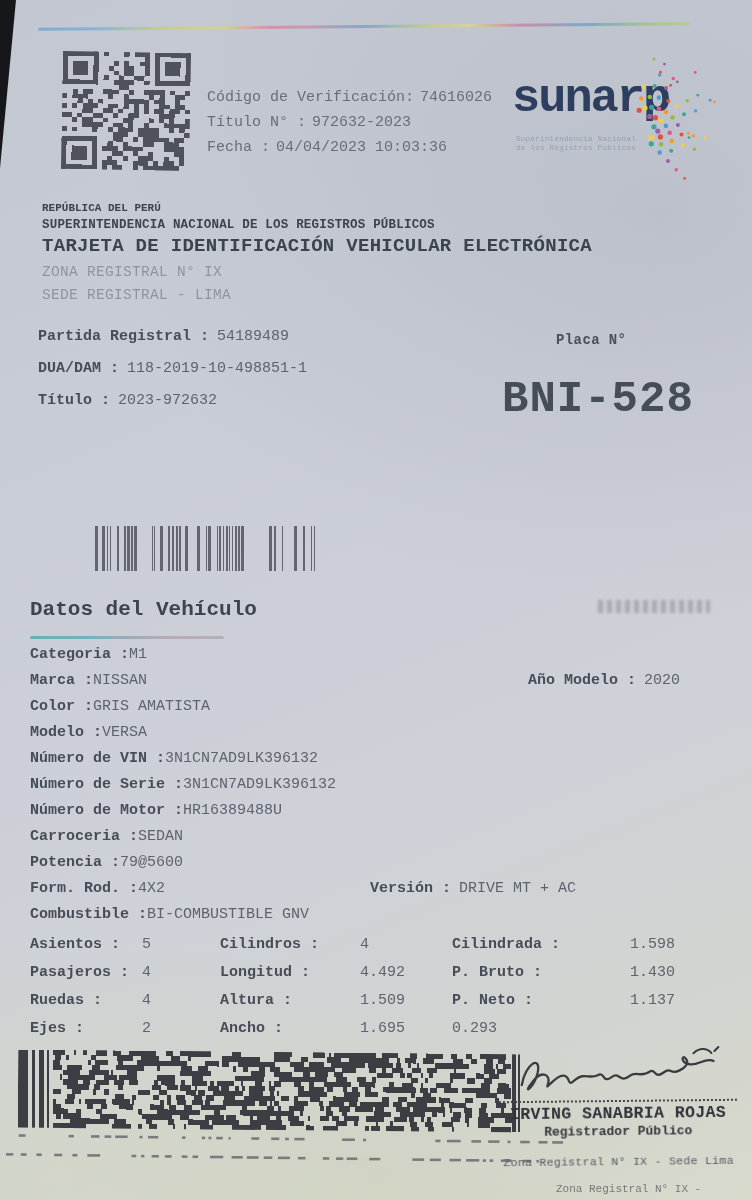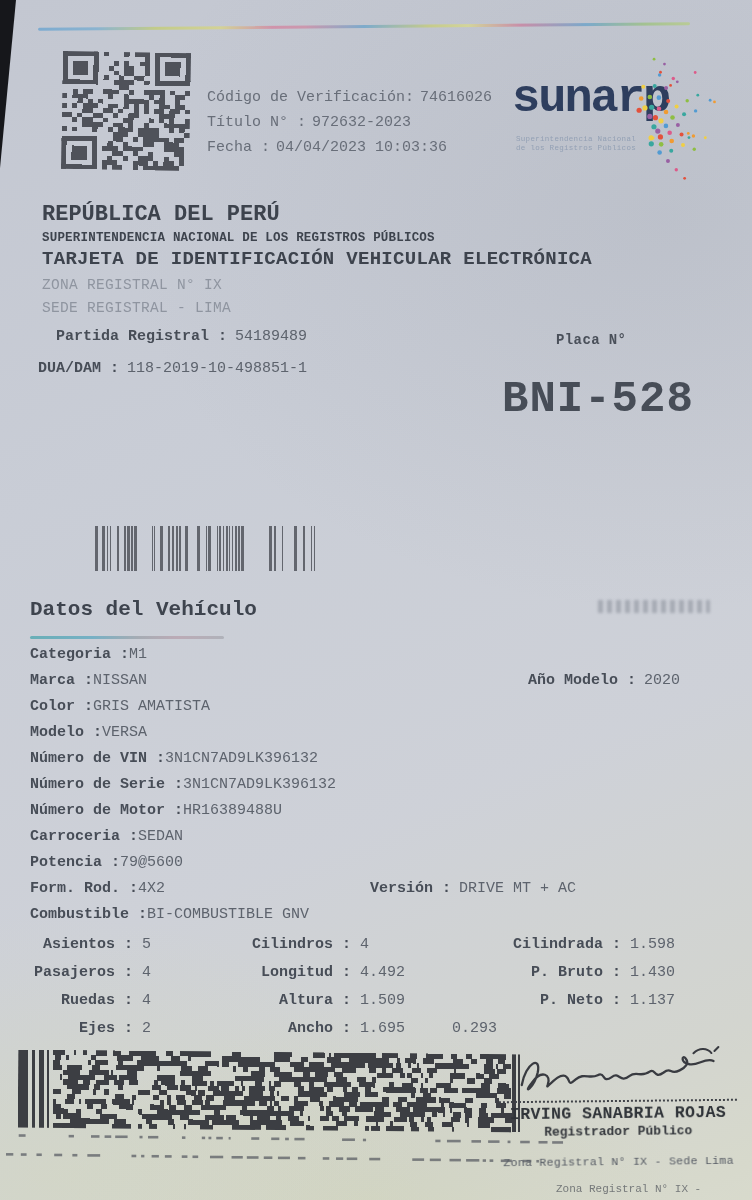--- a/index.html
+++ b/index.html
@@ -25,27 +25,27 @@
   .qr svg{width:100%;height:100%;shape-rendering:crispEdges;opacity:.88;}
   .verify{position:absolute;left:207px;top:85px;color:#686e79;font-size:15px;line-height:25px;}
   .verify .vrow{display:flex;gap:6px;white-space:nowrap;}
   
   .logo{position:absolute;left:512px;top:60px;width:228px;height:110px;}
   .logo .word{position:absolute;left:0;top:12px;font-size:47px;font-weight:700;color:#2d3e5f;letter-spacing:-2px;filter:blur(0.4px);}
   .logo .tag{position:absolute;left:4px;top:75px;font-size:7.5px;line-height:9px;color:#93a0b6;letter-spacing:.3px;filter:blur(.3px);}
   .logo .burst{position:absolute;left:118px;top:-14px;width:114px;height:134px;}
   
   .hdr{position:absolute;left:42px;top:202px;color:#3d434d;}
-  .hdr .country{font-size:22px;font-weight:700;margin:0 0 4px;}
+  .hdr .country{font-size:11px;font-weight:700;margin:0 0 4px;}
   .hdr .inst{font-size:12.5px;font-weight:700;margin:0 0 3px;letter-spacing:.2px;}
   .hdr .doct{font-size:19px;font-weight:700;margin:0 0 7px;letter-spacing:.3px;}
   .hdr .zona,.hdr .sede{font-size:14.5px;color:#8f95a0;margin:0 0 7px;letter-spacing:.3px;}
   
   .registry{position:absolute;left:38px;top:328px;font-size:15px;}
-  .registry .rrow{height:32px;display:flex;gap:8px;align-items:flex-start;white-space:nowrap;justify-content:flex-end;}
+  .registry .rrow{height:32px;display:flex;gap:8px;align-items:flex-start;white-space:nowrap;}
   .lbl{font-weight:700;color:#474d57;}
   .val{color:#5d636d;}
   .placa-label{position:absolute;left:556px;top:332px;font-size:14px;font-weight:700;color:#4a505a;letter-spacing:.4px;}
   .placa-value{position:absolute;left:502px;top:374px;font-size:44px;font-weight:700;color:#474d57;letter-spacing:1px;}
   
   .bar1{position:absolute;left:88px;top:526px;width:232px;height:45px;}
   .bar1 svg{width:100%;height:100%;shape-rendering:crispEdges;opacity:.8;}
   
   .sect-title{position:absolute;left:30px;top:598px;font-size:21px;font-weight:700;color:#3e444e;}
   .sect-line{position:absolute;left:30px;top:636px;width:194px;height:3px;opacity:.75;border-radius:2px;
@@ -53,21 +53,21 @@
   .faint-stamp{position:absolute;left:598px;top:600px;width:112px;height:13px;opacity:.45;filter:blur(1.6px);
     background:repeating-linear-gradient(90deg,#767c88 0 5px,transparent 5px 9px);}
   
   .veh{position:absolute;left:30px;top:646px;width:706px;font-size:15px;}
   .veh .vrow{position:relative;height:26px;display:flex;gap:0;white-space:nowrap;}
   .veh .side-ano{position:absolute;left:498px;top:0;display:flex;gap:8px;}
   .veh .side-ver{position:absolute;left:340px;top:0;display:flex;gap:8px;justify-content:center;}
   
   .specs{position:absolute;left:30px;top:936px;display:grid;font-size:15px;
     grid-template-columns:112px 78px 140px 92px 178px 92px;grid-auto-rows:28px;}
-  .specs .sl{text-align:right;padding-right:9px;font-weight:700;color:#474d57;white-space:nowrap;}
+  .specs .sl{padding-right:9px;font-weight:700;color:#474d57;white-space:nowrap;}
   .specs .sv{color:#5d636d;}
   
   .pdf417{position:absolute;left:18px;top:1052px;width:506px;height:78px;transform:rotate(0.55deg);}
   .pdf417 svg{width:100%;height:100%;shape-rendering:crispEdges;opacity:.92;}
   .micro{position:absolute;left:2px;top:1133px;width:562px;height:34px;}
   .micro svg{width:100%;height:100%;opacity:.75;}
   
   .sig{position:absolute;left:492px;top:1044px;width:252px;color:#34373c;transform:rotate(-0.6deg);}
   .sig .scribble{display:block;margin:0 auto;}
   .sig .dots{width:238px;margin:0 auto;border-top:2.5px dotted #3f4248;}
@@ -400,20 +400,24 @@
   </div>
 
   <div class="registry">
     <div class="rrow">
       <span class="lbl">Partida Registral :</span>
       <span class="val">54189489</span>
     </div>
     <div class="rrow">
       <span class="lbl">DUA/DAM :</span>
       <span class="val">118-2019-10-498851-1</span>
+    </div>
+    <div class="rrow">
+      <span class="lbl">Título :</span>
+      <span class="val">2023-972632</span>
     </div>
   </div>
   <div class="placa-label">Placa N°</div>
   <div class="placa-value">BNI-528</div>
 
   <div class="bar1">
     <svg id="bar-svg" viewBox="0 0 232 45" preserveAspectRatio="none">
         <rect x="7" y="0" width="3" height="45" fill="#4a4d55"></rect>
         <rect x="14" y="0" width="3" height="45" fill="#4a4d55"></rect>
         <rect x="19" y="0" width="1" height="45" fill="#4a4d55"></rect>

